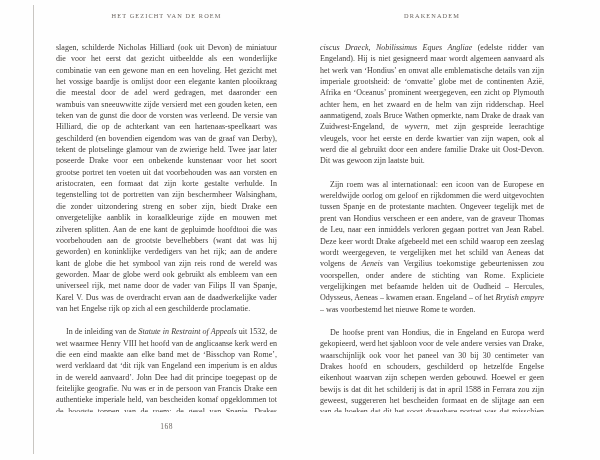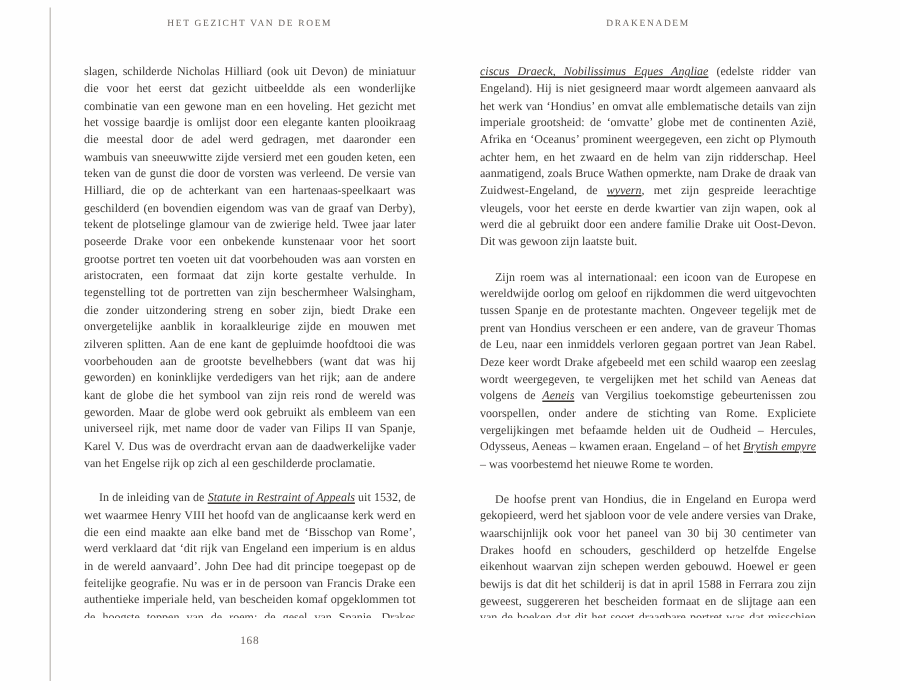--- a/index.html
+++ b/index.html
@@ -37,21 +37,21 @@
     line-height:11.35px;
     color:var(--ink);
     text-align:justify;
     height:382px;
     overflow:hidden;
     hyphens:auto;
     -webkit-hyphens:auto;
   }
   .page-body p{margin:12px;padding:0;}
   .page-body p.indent{text-indent:10px;}
-  .page-body span.it{font-style:italic;text-decoration:underline;}
+  .page-body span.it{font-style:italic;}
   .folio{
     position:absolute;left:0;right:0;top:410px;
     text-align:center;
     font-size:7.5px;
     color:var(--muted);
     letter-spacing:0.5px;
   }
 </style>
 </head>
 <body>

